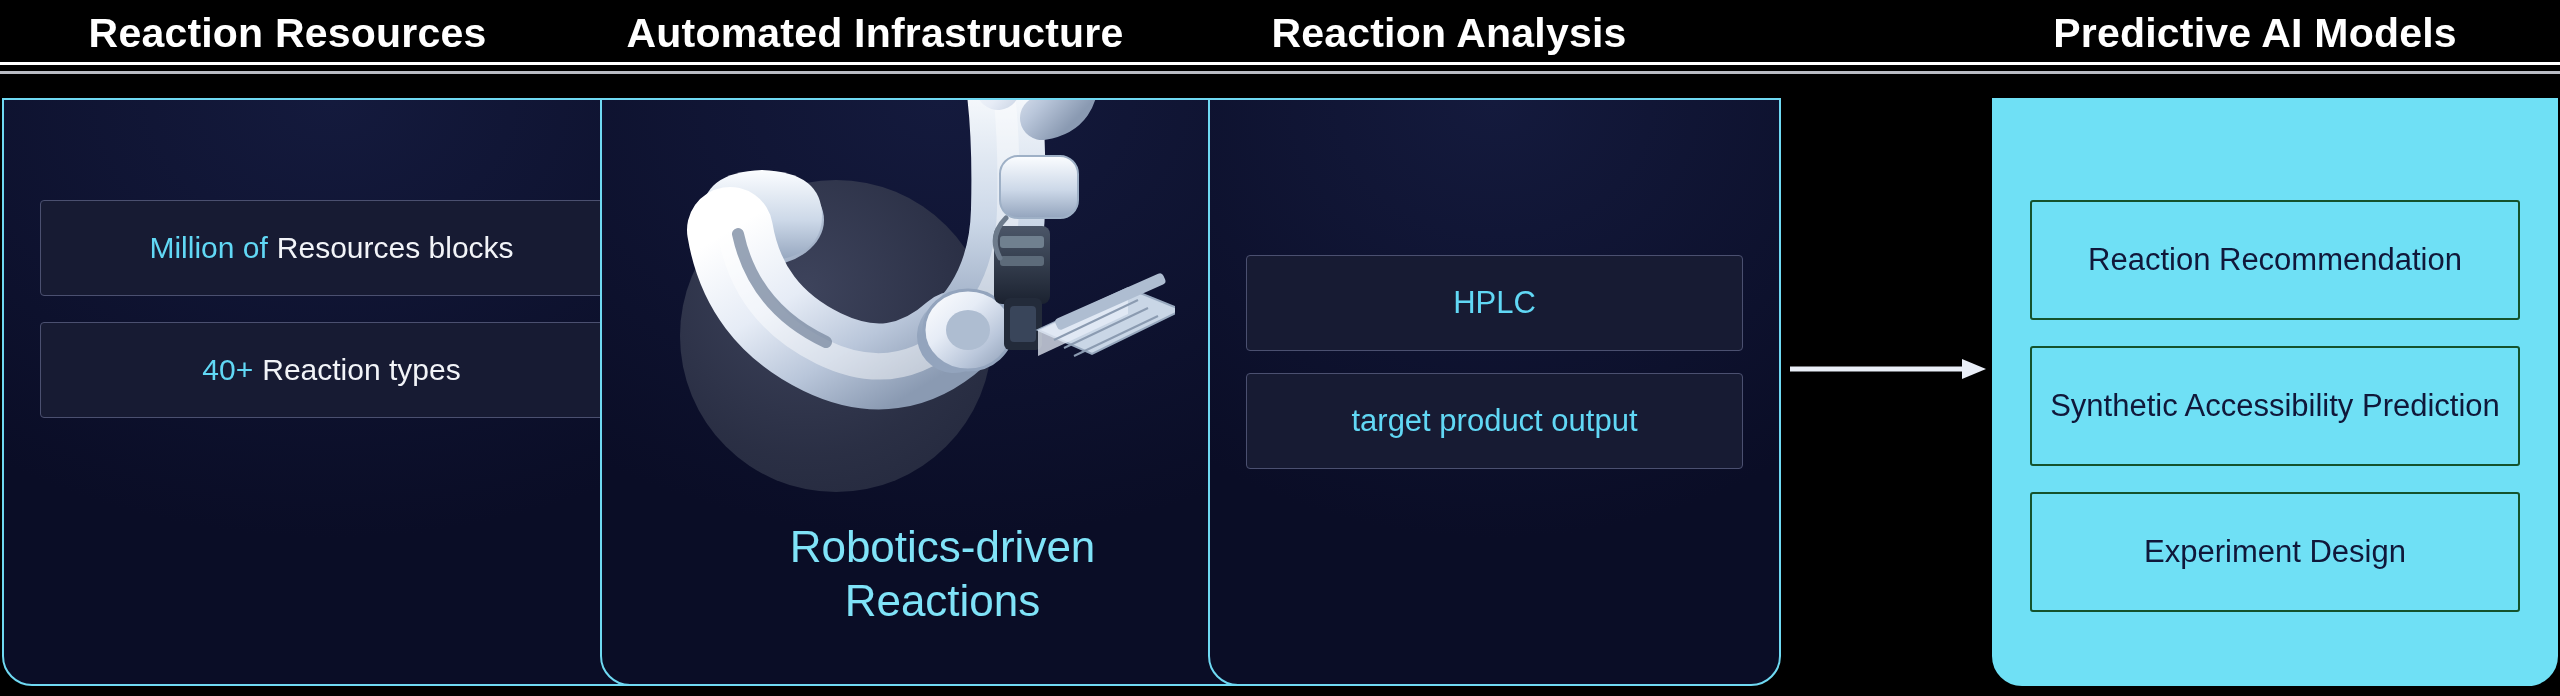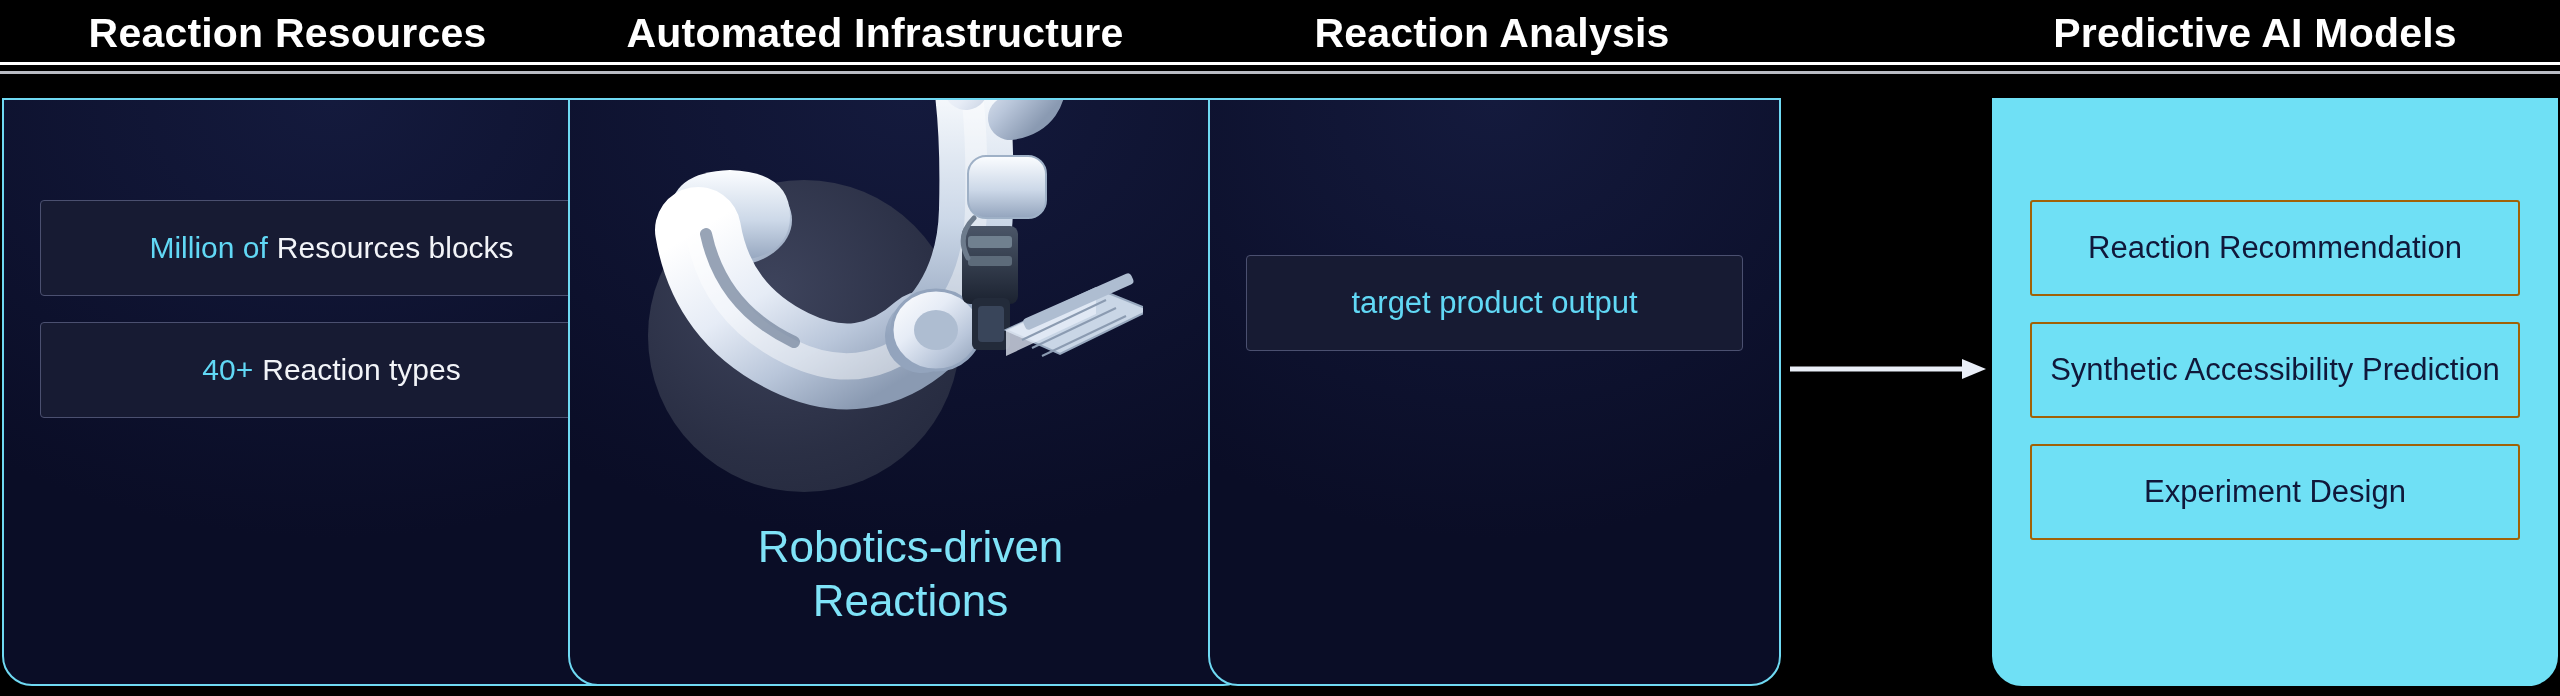--- a/index.html
+++ b/index.html
@@ -44,21 +44,21 @@
     font-weight: bold;
     letter-spacing: 0.2px;
     white-space: nowrap;
     line-height: 1;
     
     transform: translateY(13px);
   }
 
   .hdr-1 { left: 0px;    width: 575px; }
   .hdr-2 { left: 575px;  width: 600px; }
-  .hdr-3 { left: 1192px; width: 600px; }
+  .hdr-3 { left: 1149px; width: 600px; }
   .hdr-4 { left: 1950px; width: 610px; }
 
   
   .rule-a {
     position: absolute;
     left: 0; top: 62px;
     width: 2560px; height: 3px;
     background: #ffffff;
   }
   .rule-b {
@@ -81,21 +81,21 @@
   .panel.dark {
     background: #0d1030;
     background-image: radial-gradient(120% 100% at 50% 0%, #141a3d 0%, #0a0d26 75%);
   }
   .panel.bright {
     background: #6fe0f5;
     border-color: #6fe0f5;
   }
 
   .p1 { left: 2px;    top: 98px; width: 659px;  height: 588px; }
-  .p2 { left: 568px;  top: 98px; width: 685px;  height: 588px; }
+  .p2 { left: 600px;  top: 98px; width: 685px;  height: 588px; }
   .p3 { left: 1208px; top: 98px; width: 573px;  height: 588px; }
   .p4 { left: 1992px; top: 98px; width: 566px;  height: 588px; }
 
   
   .pill-stack {
     position: absolute;
     left: 36px; right: 36px;
     top: 100px;
     display: flex;
     flex-direction: column;
@@ -117,25 +117,25 @@
   .pill .accent + .plain { margin-left: 0.30em; }
 
   
   .p3 .pill-stack { top: 155px; gap: 22px; }
   .p3 .pill { font-size: 31px; color: #61d8f5; height: 96px; }
 
   
   .p4 .pill-stack { top: 100px; gap: 26px; }
   .p4 .pill {
     background: transparent;
-    border: 2px solid #a16207;
+    border: 2px solid #14532d;
     border-radius: 3px;
     color: #10183a;
     font-size: 31px;
-    height: 96px;
+    height: 120px;
   }
 
   
   .robot-wrap {
     position: absolute;
     left: 0; top: -70px;
     width: 573px; height: 420px;
   }
   .robot-disc {
     position: absolute;
@@ -260,20 +260,23 @@
 
     <div class="panel-caption">
       <div>Robotics-driven</div>
       <div>Reactions</div>
     </div>
   </div>
 
   <div class="panel dark p3">
     <div class="pill-stack">
       <div class="pill">
+        <span>HPLC</span>
+      </div>
+      <div class="pill">
         <span>target product output</span>
       </div>
     </div>
   </div>
 
   <div class="connector">
     <svg width="198" height="22" viewBox="0 0 198 22">
       <line x1="0" y1="11" x2="172" y2="11" stroke="#e9eef7" stroke-width="5"></line>
       <polygon points="172,1 196,11 172,21" fill="#e9eef7"></polygon>
     </svg>

